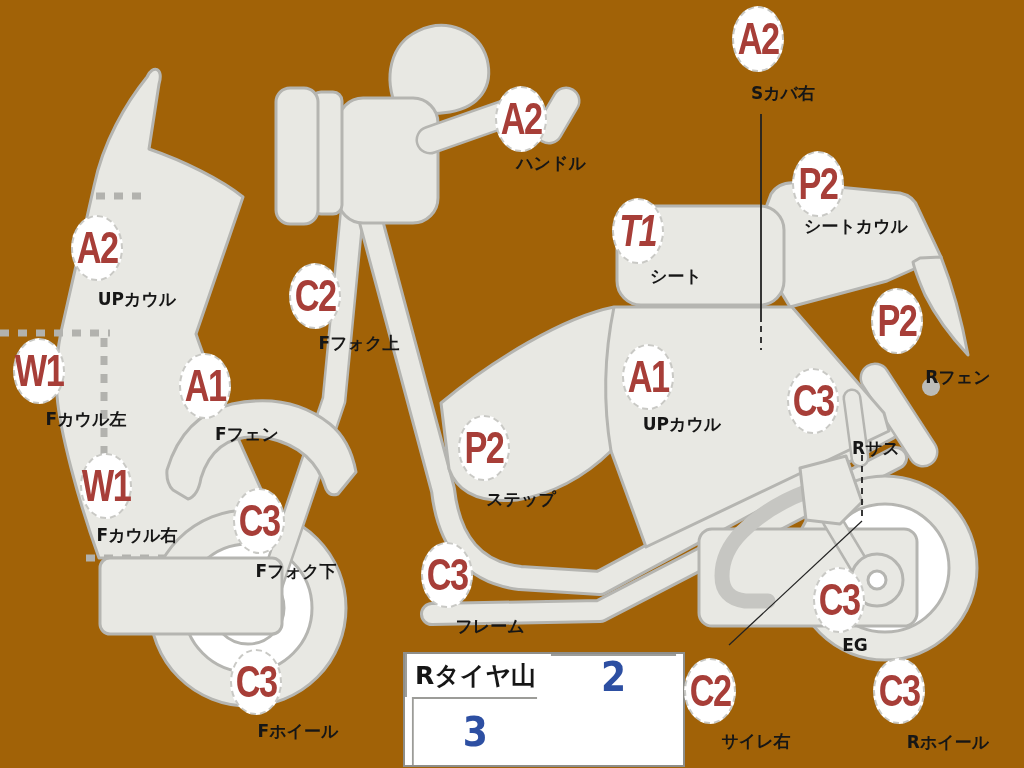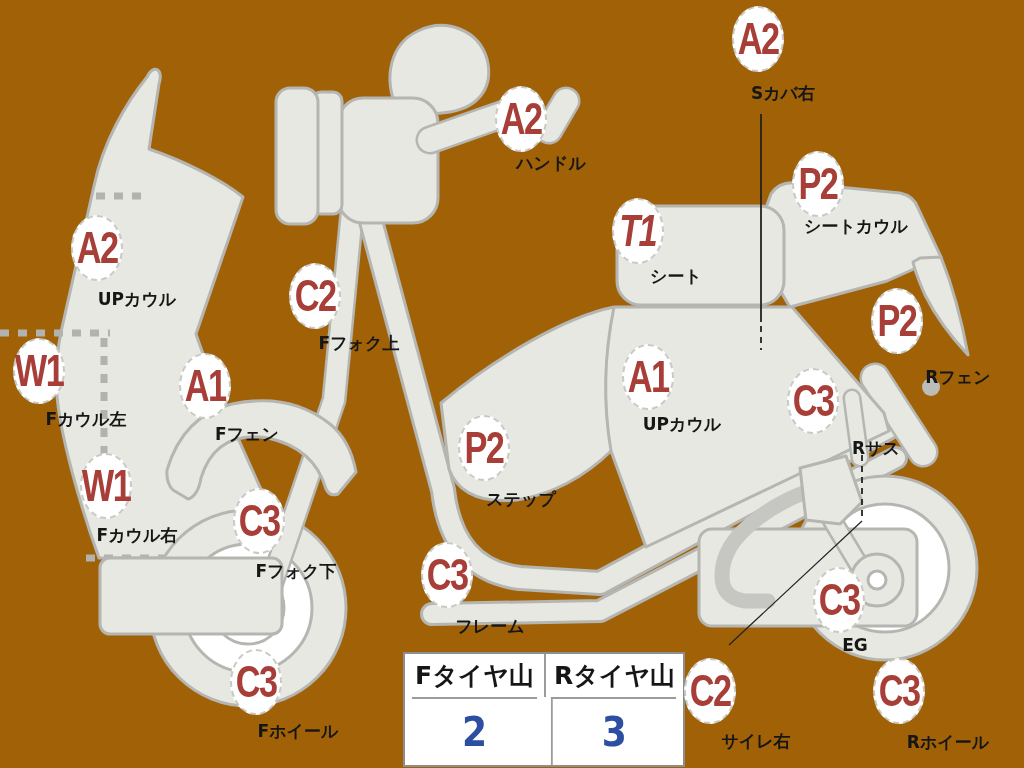--- a/index.html
+++ b/index.html
@@ -240,19 +240,18 @@
     </div>
     <div class="plabel" style="left: 756px; top: 741px;">サイレ右</div>
 
     <div class="marker" style="left: 873px; top: 658px;">
       <span class="code">C3</span>
     </div>
     <div class="plabel" style="left: 948px; top: 742px;">Rホイール</div>
   </div>
 
   <div class="tire-table">
-    <div class="cell tt-h">Fタイヤ山</div>
     <div class="cell tt-h bl">Rタイヤ山</div>
     <div class="cell tt-v bt">2</div>
     <div class="cell tt-v bl bt">3</div>
   </div>
 
 </div>
 
 </body></html>

